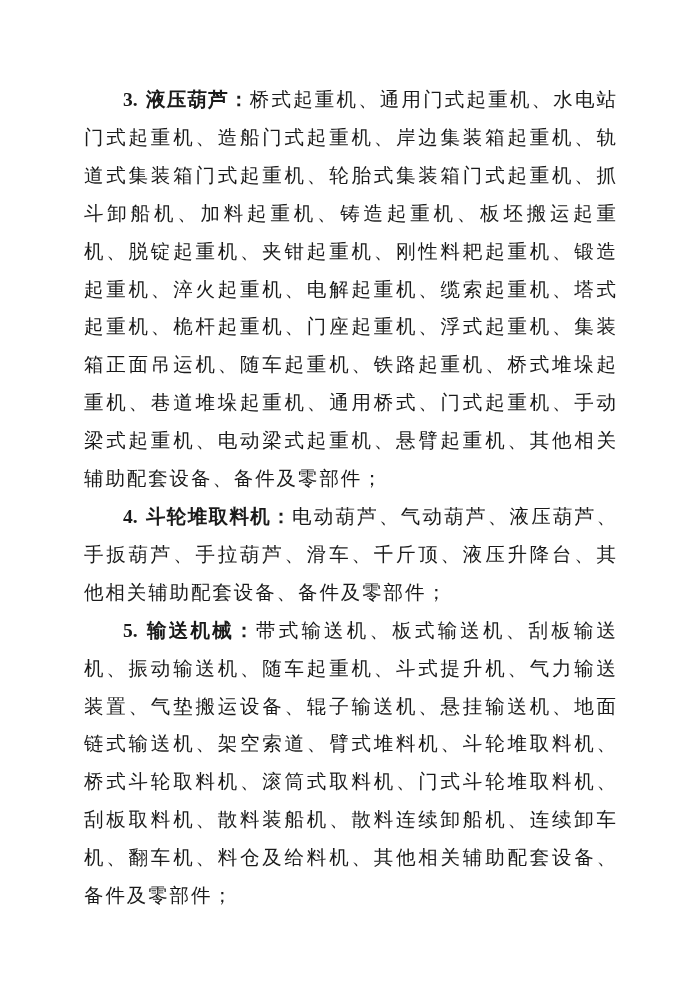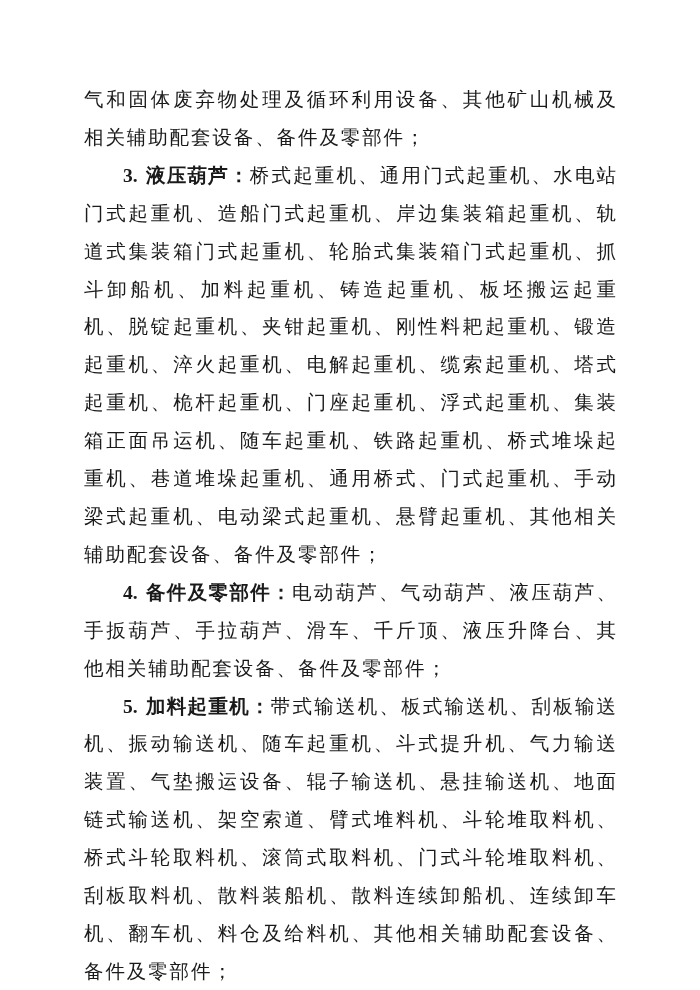--- a/index.html
+++ b/index.html
@@ -13,26 +13,23 @@
   }
   .para { margin: 0; }
   .para.indent { text-indent: 39px; }
   .num { font-family: "Liberation Serif", serif; font-weight: bold; letter-spacing: 0; margin-right: 8px; }
   .head { font-weight: bold; letter-spacing: 1px; }
 </style>
 </head>
 <body>
 
 <div class="page">
-  <p class="para">
-    <span>气和固体废弃物处理及循环利用设备、其他矿山机械及相关辅助配套设备、备件及零部件；</span>
-  </p>
   <p class="para indent">
     <span class="num">3.</span><span class="head">液压葫芦：</span><span>桥式起重机、通用门式起重机、水电站门式起重机、造船门式起重机、岸边集装箱起重机、轨道式集装箱门式起重机、轮胎式集装箱门式起重机、抓斗卸船机、加料起重机、铸造起重机、板坯搬运起重机、脱锭起重机、夹钳起重机、刚性料耙起重机、锻造起重机、淬火起重机、电解起重机、缆索起重机、塔式起重机、桅杆起重机、门座起重机、浮式起重机、集装箱正面吊运机、随车起重机、铁路起重机、桥式堆垛起重机、巷道堆垛起重机、通用桥式、门式起重机、手动梁式起重机、电动梁式起重机、悬臂起重机、其他相关辅助配套设备、备件及零部件；</span>
   </p>
   <p class="para indent">
-    <span class="num">4.</span><span class="head">备件及零部件：</span><span>电动葫芦、气动葫芦、液压葫芦、手扳葫芦、手拉葫芦、滑车、千斤顶、液压升降台、其他相关辅助配套设备、备件及零部件；</span>
+    <span class="num">4.</span><span class="head">斗轮堆取料机：</span><span>电动葫芦、气动葫芦、液压葫芦、手扳葫芦、手拉葫芦、滑车、千斤顶、液压升降台、其他相关辅助配套设备、备件及零部件；</span>
   </p>
   <p class="para indent">
-    <span class="num">5.</span><span class="head">加料起重机：</span><span>带式输送机、板式输送机、刮板输送机、振动输送机、随车起重机、斗式提升机、气力输送装置、气垫搬运设备、辊子输送机、悬挂输送机、地面链式输送机、架空索道、臂式堆料机、斗轮堆取料机、桥式斗轮取料机、滚筒式取料机、门式斗轮堆取料机、刮板取料机、散料装船机、散料连续卸船机、连续卸车机、翻车机、料仓及给料机、其他相关辅助配套设备、备件及零部件；</span>
+    <span class="num">5.</span><span class="head">输送机械：</span><span>带式输送机、板式输送机、刮板输送机、振动输送机、随车起重机、斗式提升机、气力输送装置、气垫搬运设备、辊子输送机、悬挂输送机、地面链式输送机、架空索道、臂式堆料机、斗轮堆取料机、桥式斗轮取料机、滚筒式取料机、门式斗轮堆取料机、刮板取料机、散料装船机、散料连续卸船机、连续卸车机、翻车机、料仓及给料机、其他相关辅助配套设备、备件及零部件；</span>
   </p>
 
 </div>
 
 </body></html>

